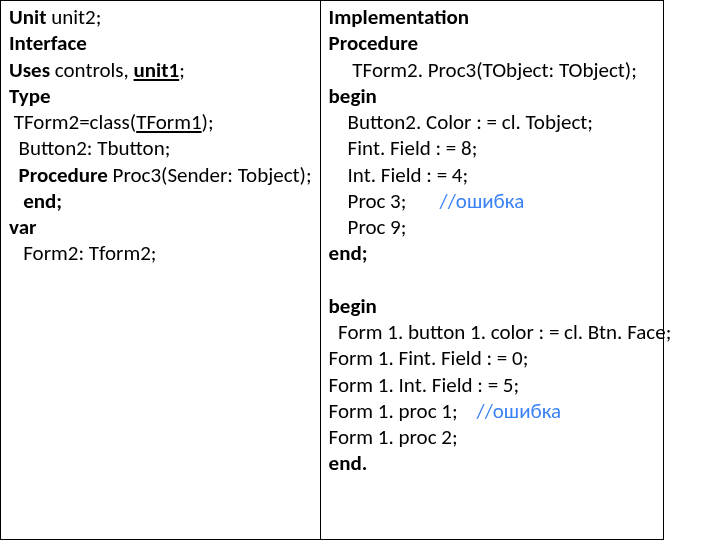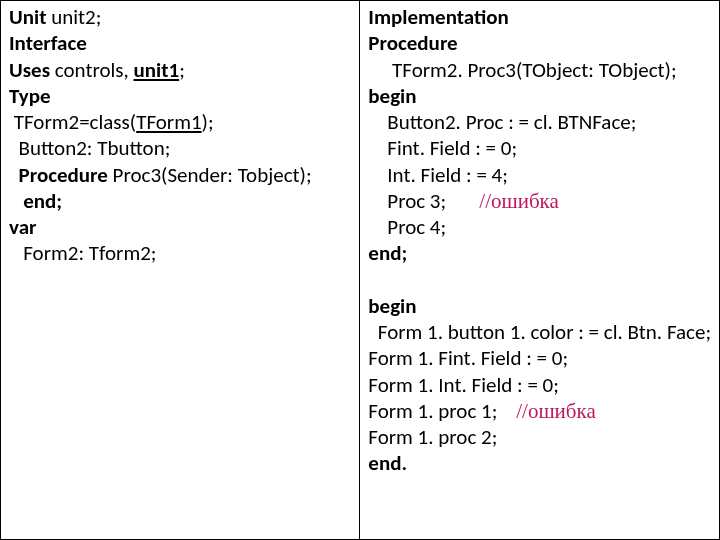--- a/index.html
+++ b/index.html
@@ -8,62 +8,62 @@
     width: 720px;
     height: 540px;
     font-family: Calibri, Arial, sans-serif;
     font-size: 21px;
     line-height: 1.25;
     background: #fff;
     box-sizing: border-box;
   }
   .wrap {
     display: flex;
-    width: 720px;
+    width: 664px;
     height: 540px;
     border: 1px solid #000;
     box-sizing: border-box;
   }
   .col {
     flex: 1;
     padding: 3px 8px;
     border-right: 1px solid #000;
     box-sizing: border-box;
     white-space: pre;
   }
   .col:last-child { border-right: none; }
   b { font-weight: bold; }
   u { text-decoration: underline; }
-  .red { color: #be185d; font-family: Liberation Serif, serif; }
+  .red { color: #3b82f6; }
 </style>
 </head>
 <body>
 
 <div class="wrap">
   <div class="col"><b>Unit</b><span> unit2;</span>
 <b>Interface</b>
 <b>Uses</b><span> controls, </span><b><u>unit1</u></b><span>;</span>
 <b>Type</b>
 <span> TForm2=class(</span><u>TForm1</u><span>);</span>
 <span>  Button2: Tbutton;</span>
 <b>  Procedure</b><span> Proc3(Sender: Tobject);</span>
 <b>   end;</b>
 <b>var</b>
 <span>   Form2: Tform2;</span></div>
   <div class="col"><b>Implementation</b>
 <b>Procedure</b>
 <span>     TForm2. Proc3(TObject: TObject);</span>
 <b>begin</b>
-<span>    Button2. Proc : = cl. BTNFace;</span>
-<span>    Fint. Field : = 0;</span>
+<span>    Button2. Color : = cl. Tobject;</span>
+<span>    Fint. Field : = 8;</span>
 <span>    Int. Field : = 4;</span>
 <span>    Proc 3;       </span><span class="red">//ошибка</span>
-<span>    Proc 4;</span>
+<span>    Proc 9;</span>
 <b>end;</b>
 <span></span>
 <b>begin</b>
 <span>  Form 1. button 1. color : = cl. Btn. Face;</span>
 <span>Form 1. Fint. Field : = 0;</span>
-<span>Form 1. Int. Field : = 0;</span>
+<span>Form 1. Int. Field : = 5;</span>
 <span>Form 1. proc 1;    </span><span class="red">//ошибка</span>
 <span>Form 1. proc 2;</span>
 <b>end.</b></div>
 </div>
 
 </body></html>

